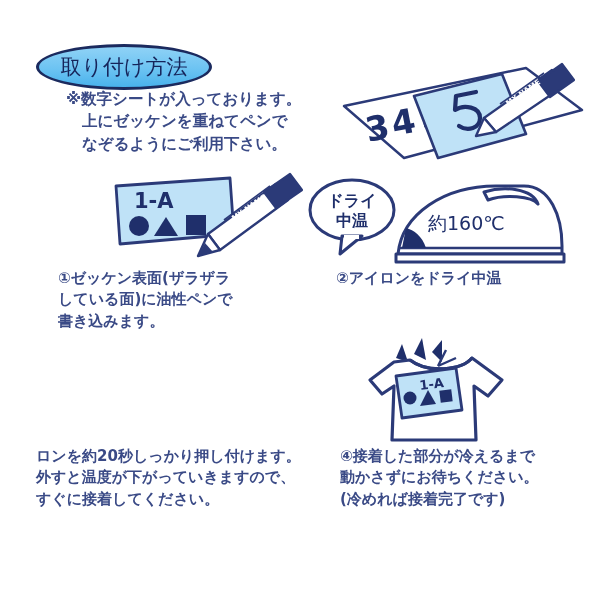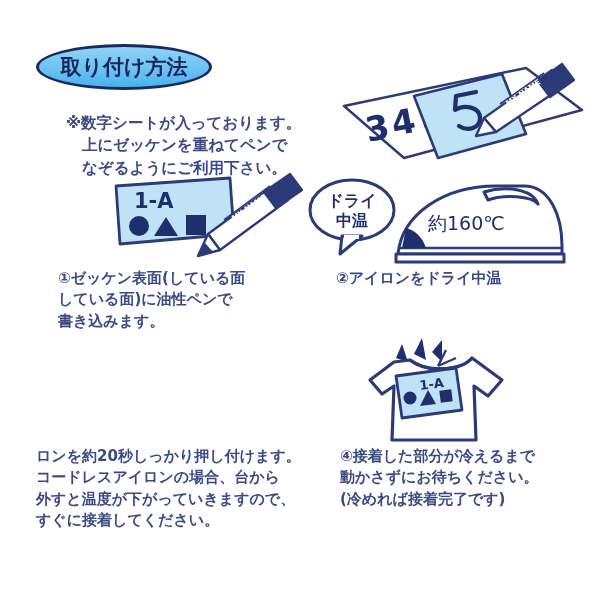--- a/index.html
+++ b/index.html
@@ -32,38 +32,37 @@
     border-radius: 50%;
     background: linear-gradient(180deg, #8fd2f6 0%, #6cc3f2 55%, #49b2ec 100%);
     border: 3px solid #1b2a5e;
     box-sizing: border-box;
     display: flex;
     align-items: center;
     justify-content: center;
   }
   .title-text {
     font-size: 21px;
-    font-weight: bold;
+    font-weight: normal;
     color: #16245a;
     letter-spacing: 0px;
     line-height: 1;
     white-space: nowrap;
   }
 
   
   .note {
     position: absolute;
     left: 66px;
     top: 88px;
     width: 280px;
     font-size: 15.5px;
     font-weight: bold;
     line-height: 1.45;
     color: #3a4a86;
-    margin-top: 24px;
   }
   .note .ln { display: block; white-space: nowrap; }
   .note .ln.indent { padding-left: 16px; }
 
   .caption {
     position: absolute;
     font-size: 15px;
     font-weight: bold;
     line-height: 1.42;
     color: #3a4a86;
@@ -208,32 +207,31 @@
         <g fill="#1f2f6b">
           <circle cx="58" cy="62" r="6.5"></circle>
           <path d="M76 54 L84 68 L68 70 Z"></path>
           <rect x="88" y="54" width="12" height="12" transform="rotate(-7 94 60)"></rect>
         </g>
       </g>
     </svg>
   </div>
 
   <div class="caption" id="cap-1">
-    <span class="ln">①ゼッケン表面(している面</span>
+    <span class="ln">①ゼッケン表面(ザラザラ</span>
     <span class="ln">している面)に油性ペンで</span>
     <span class="ln">書き込みます。</span>
   </div>
 
   <div class="caption" id="cap-2">
     <span class="ln">②アイロンをドライ中温</span>
   </div>
 
   <div class="caption" id="cap-3">
     <span class="ln">ロンを約20秒しっかり押し付けます。</span>
-    <span class="ln">コードレスアイロンの場合、台から</span>
     <span class="ln">外すと温度が下がっていきますので、</span>
     <span class="ln">すぐに接着してください。</span>
   </div>
 
   <div class="caption" id="cap-4">
     <span class="ln">④接着した部分が冷えるまで</span>
     <span class="ln">動かさずにお待ちください。</span>
     <span class="ln">(冷めれば接着完了です)</span>
   </div>
 

